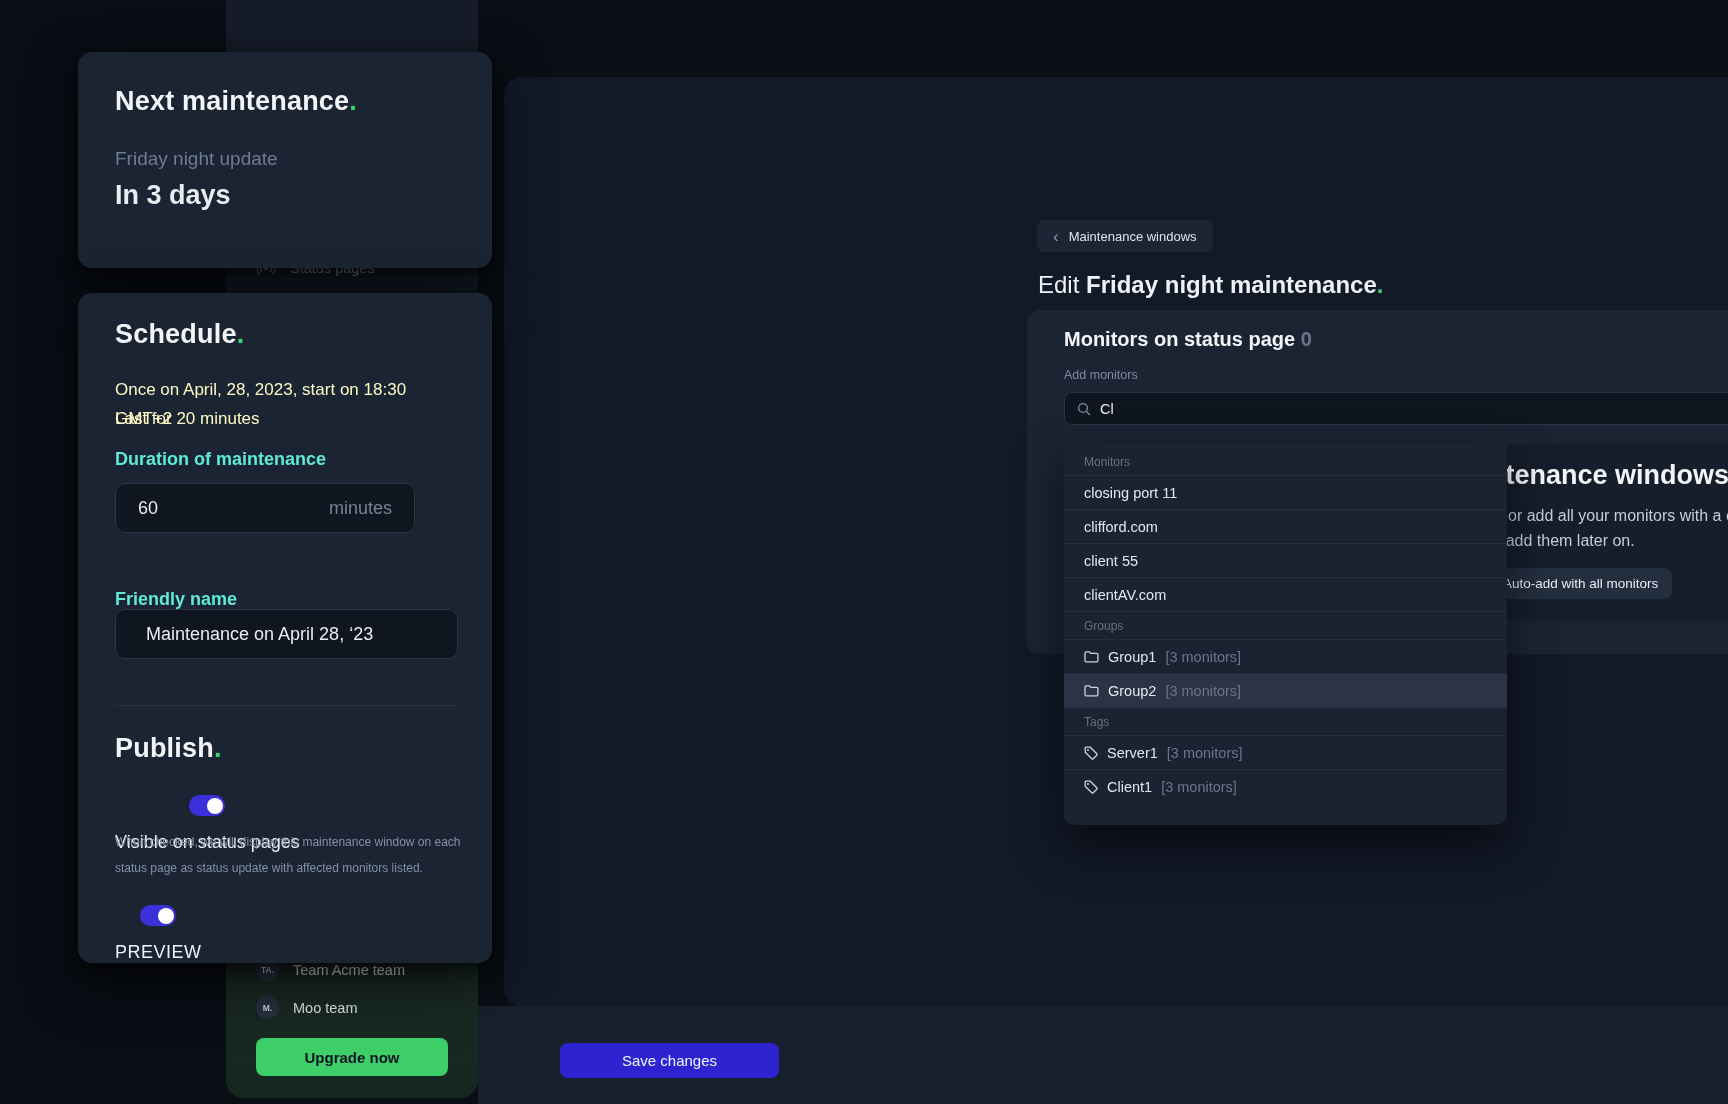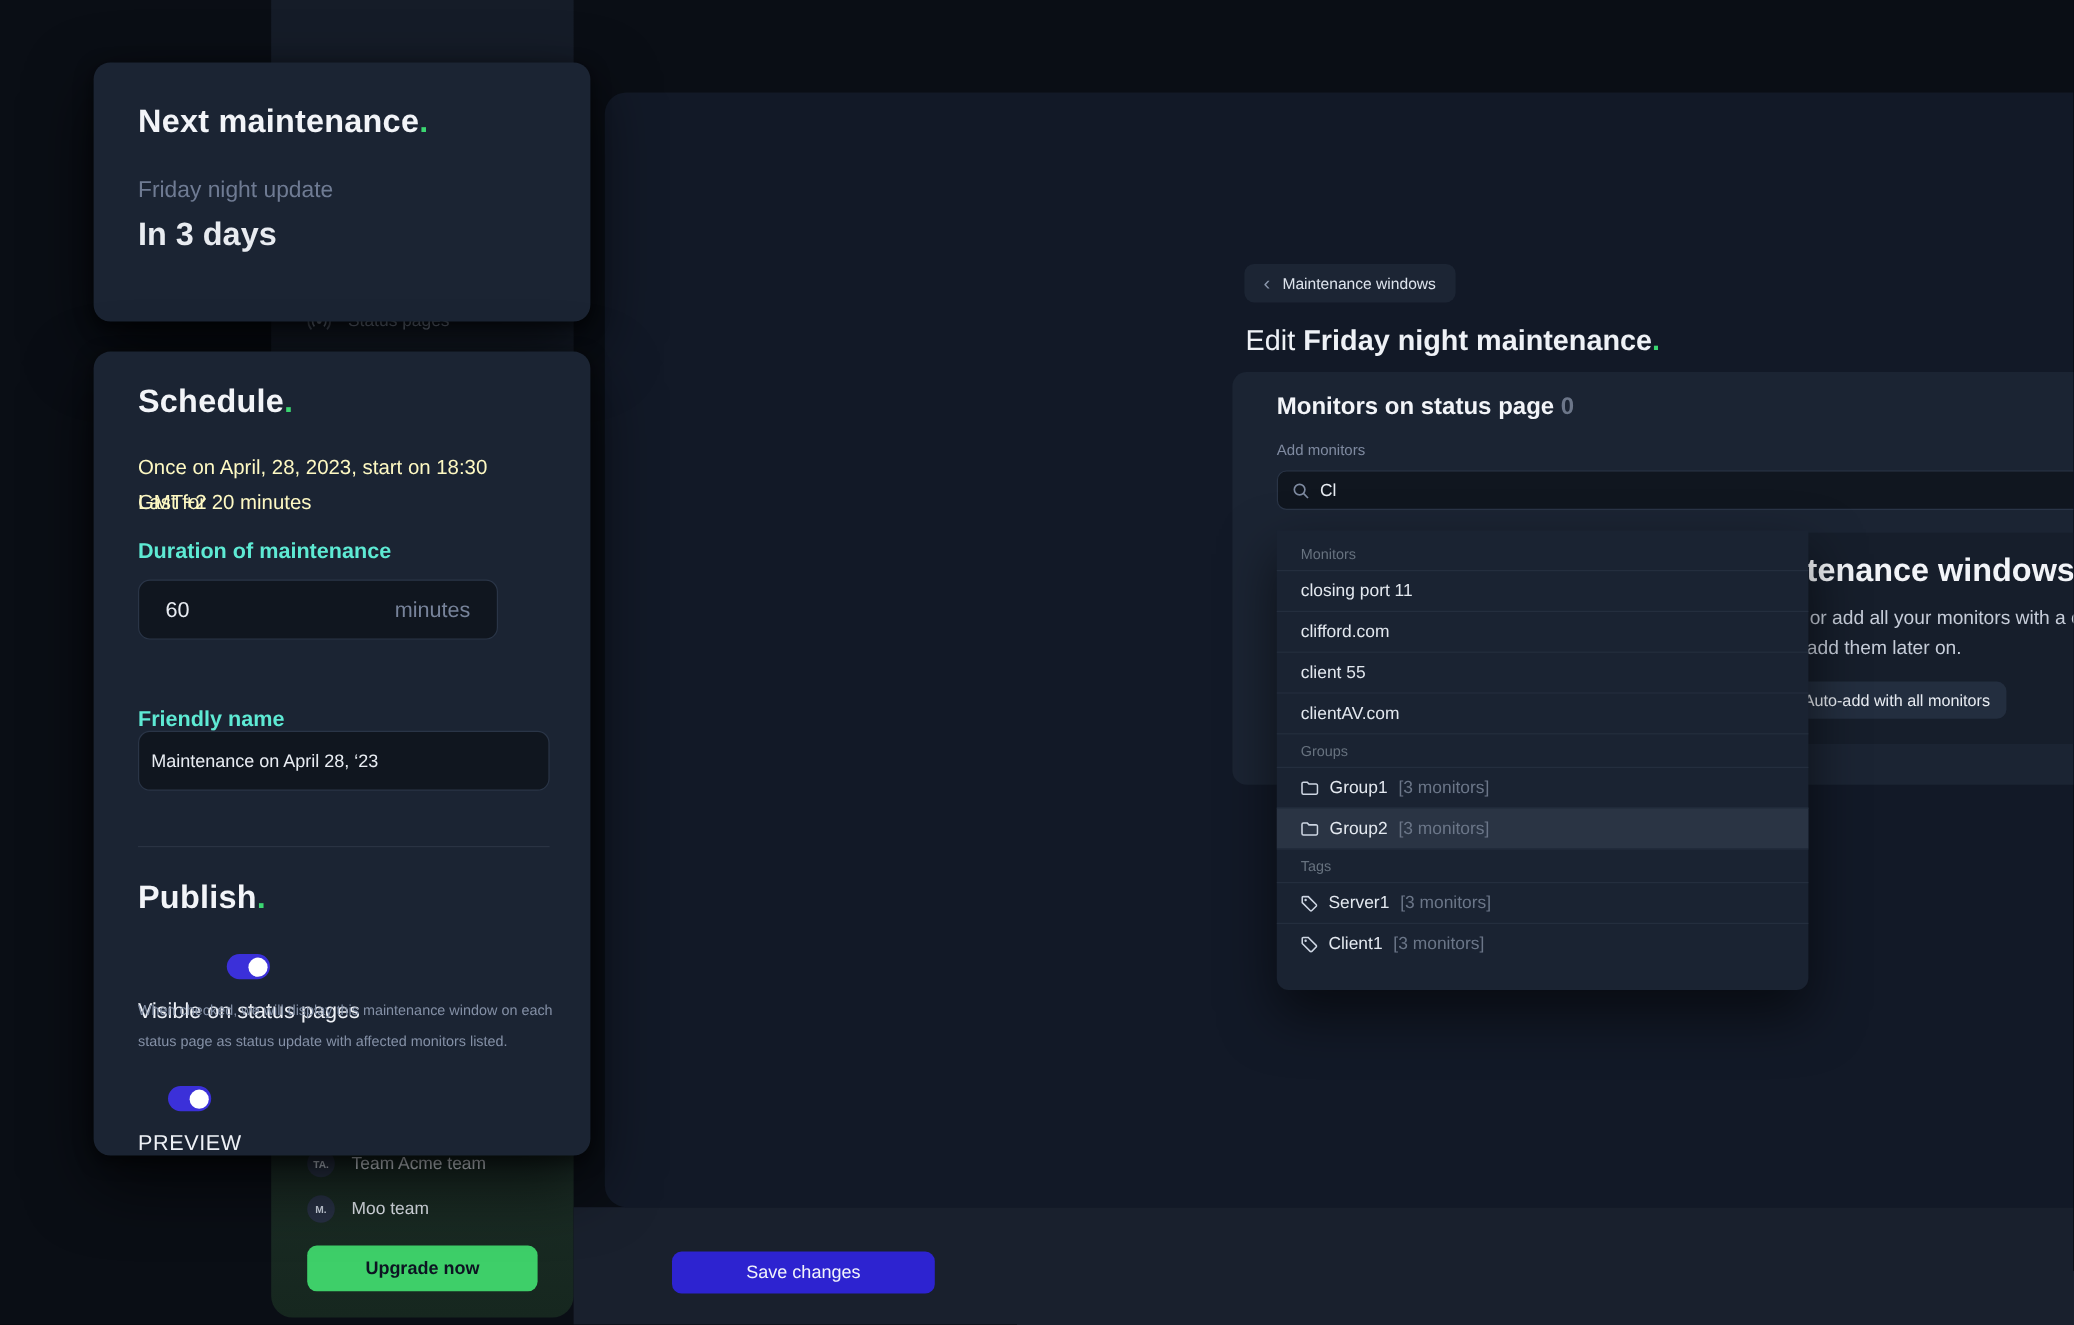--- a/index.html
+++ b/index.html
@@ -196,21 +196,21 @@
     <div class="abs meta" style="left:37px;top:82px;width:345px;">Once on April, 28, 2023, start on 18:30 GMT+2</div>
     <div class="abs meta" style="left:37px;top:111px;">Last for 20 minutes</div>
 
     <div class="abs lbl" style="left:37px;top:156px;">Duration of maintenance</div>
     <div class="input" style="left:37px;top:190px;width:300px;height:50px;padding:0 22px;font-size:18px;">
       <span>60</span>
       <span class="unit">minutes</span>
     </div>
 
     <div class="abs lbl" style="left:37px;top:296px;text-align:center;">Friendly name</div>
-    <div class="input" style="left:37px;top:316px;width:343px;height:50px;padding:0 10px;font-size:15px;">
+    <div class="input" style="left:37px;top:316px;width:343px;height:50px;padding:0 30px;font-size:18px;">
       <span>Maintenance on April 28, ‘23</span>
     </div>
 
     <div class="divider" style="left:37px;top:412px;width:343px;"></div>
 
     <div class="abs h-lg" style="left:37px;top:440px;"><span>Publish</span><span class="green-dot">.</span></div>
 
     <div class="toggle-row" style="left:37px;top:502px;">
       <span class="toggle">
           <span class="knob"></span>

